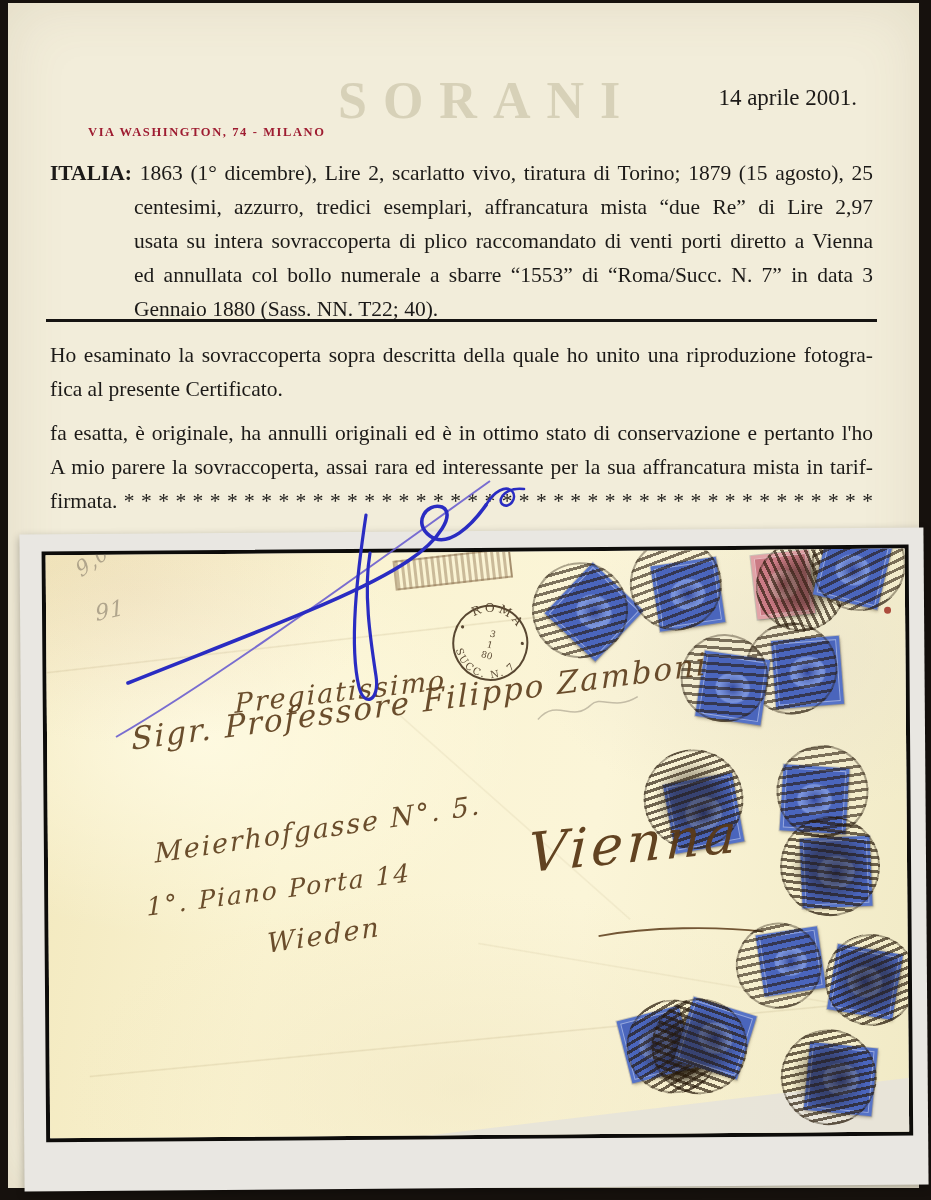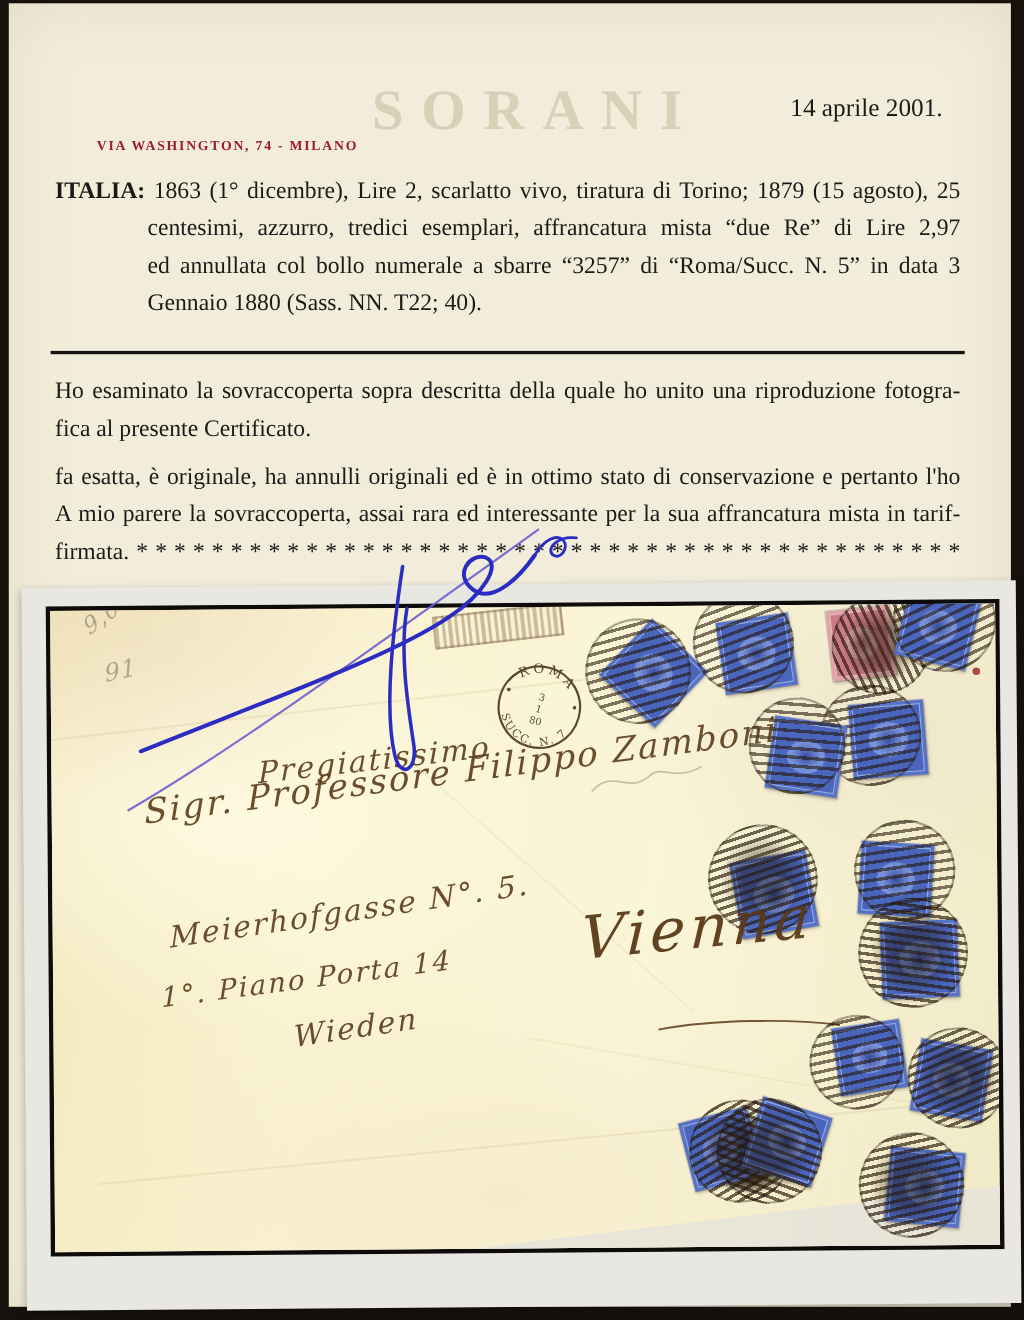--- a/index.html
+++ b/index.html
@@ -78,21 +78,22 @@
 
 <div class="page">
 
   <div class="watermark">SORANI</div>
   <div class="brand-addr">VIA WASHINGTON, 74 - MILANO</div>
   <div class="cert-date">14 aprile 2001.</div>
 
   <div class="textcol p1">
     <div class="line"><span class="lead">ITALIA:</span> <span>1863 (1° dicembre), Lire 2, scarlatto vivo, tiratura di Torino; 1879 (15 agosto), 25</span></div>
     <div class="line hang">centesimi, azzurro, tredici esemplari, affrancatura mista “due Re” di Lire 2,97</div>
-    <div class="line hang">ed annullata col bollo numerale a sbarre “3257” di “Roma/Succ. N. 5” in data 3</div>
+    <div class="line hang">usata su intera sovraccoperta di plico raccomandato di venti porti diretto a Vienna</div>
+    <div class="line hang">ed annullata col bollo numerale a sbarre “1553” di “Roma/Succ. N. 7” in data 3</div>
     <div class="line hang last">Gennaio 1880 (Sass. NN. T22; 40).</div>
   </div>
 
   <div class="rule"></div>
 
   <div class="textcol p2">
     <div class="line">Ho esaminato la sovraccoperta sopra descritta della quale ho unito una riproduzione fotogra-</div>
     <div class="line last">fica al presente Certificato.</div>
   </div>
 

